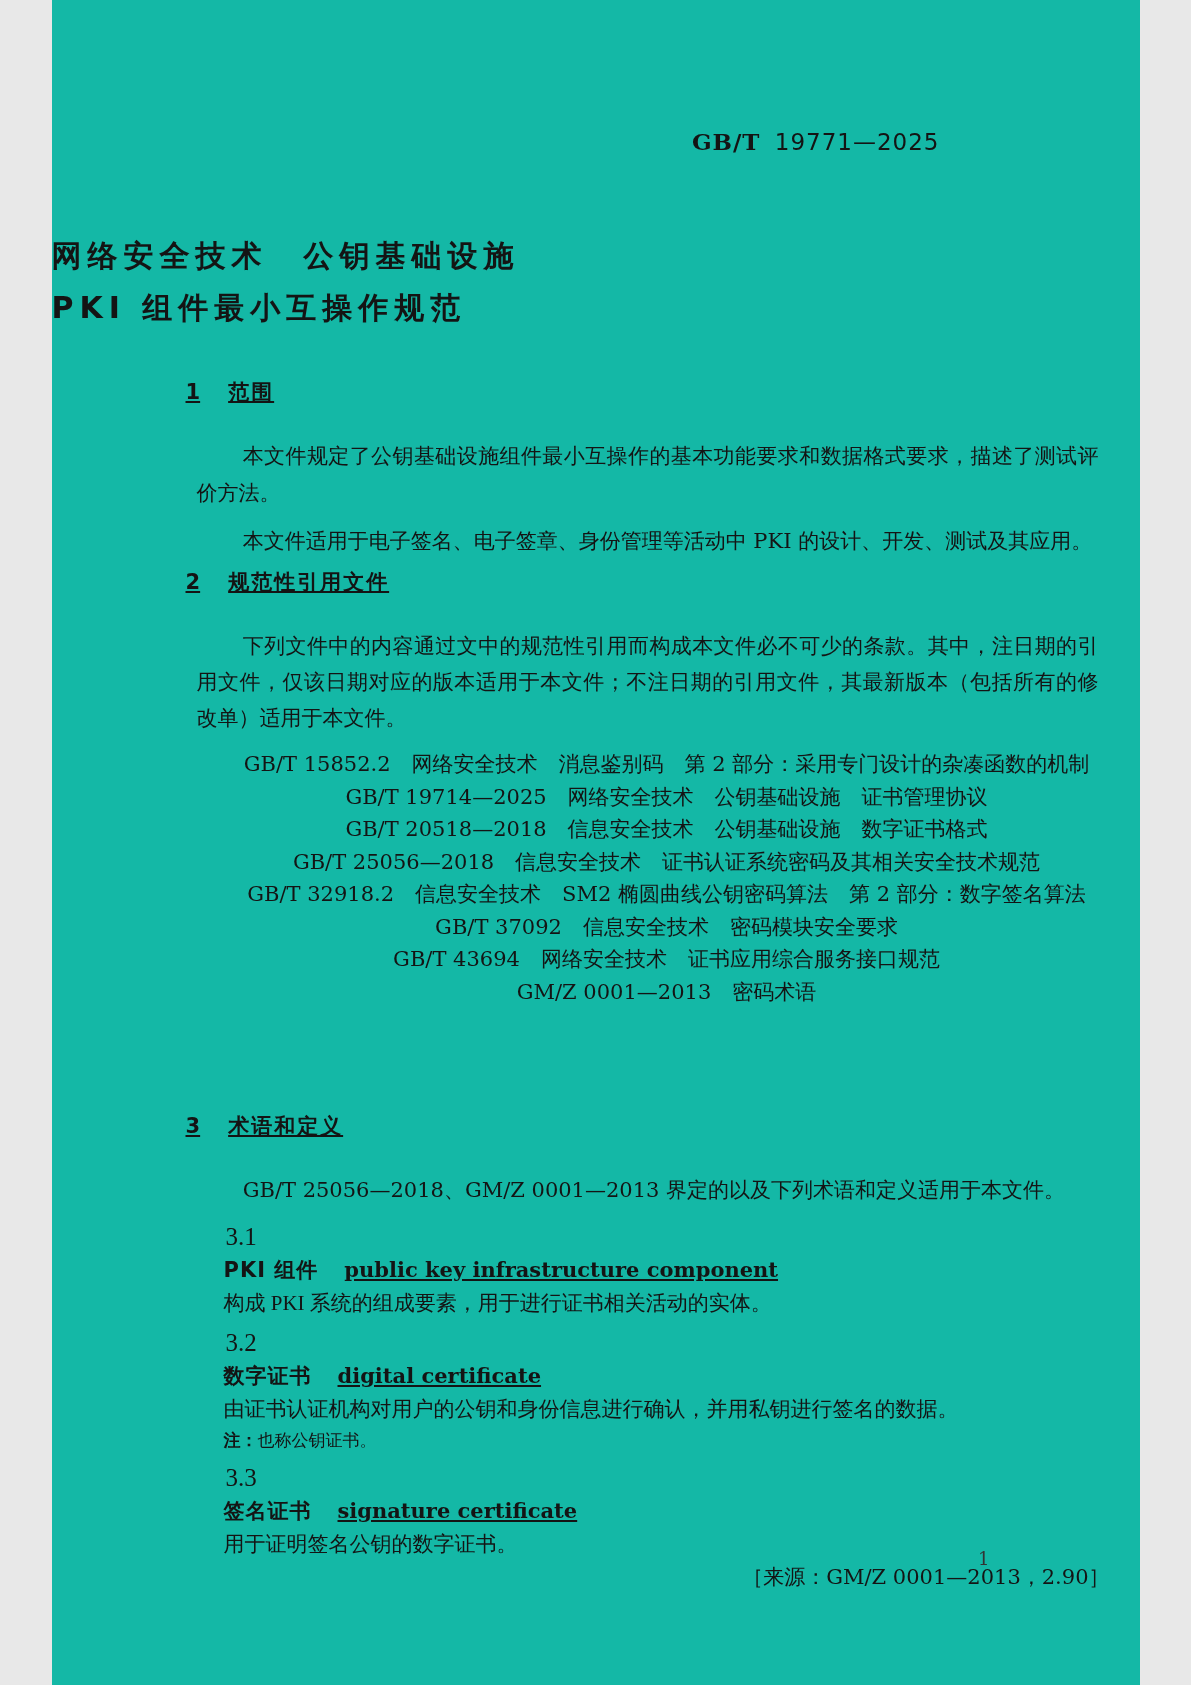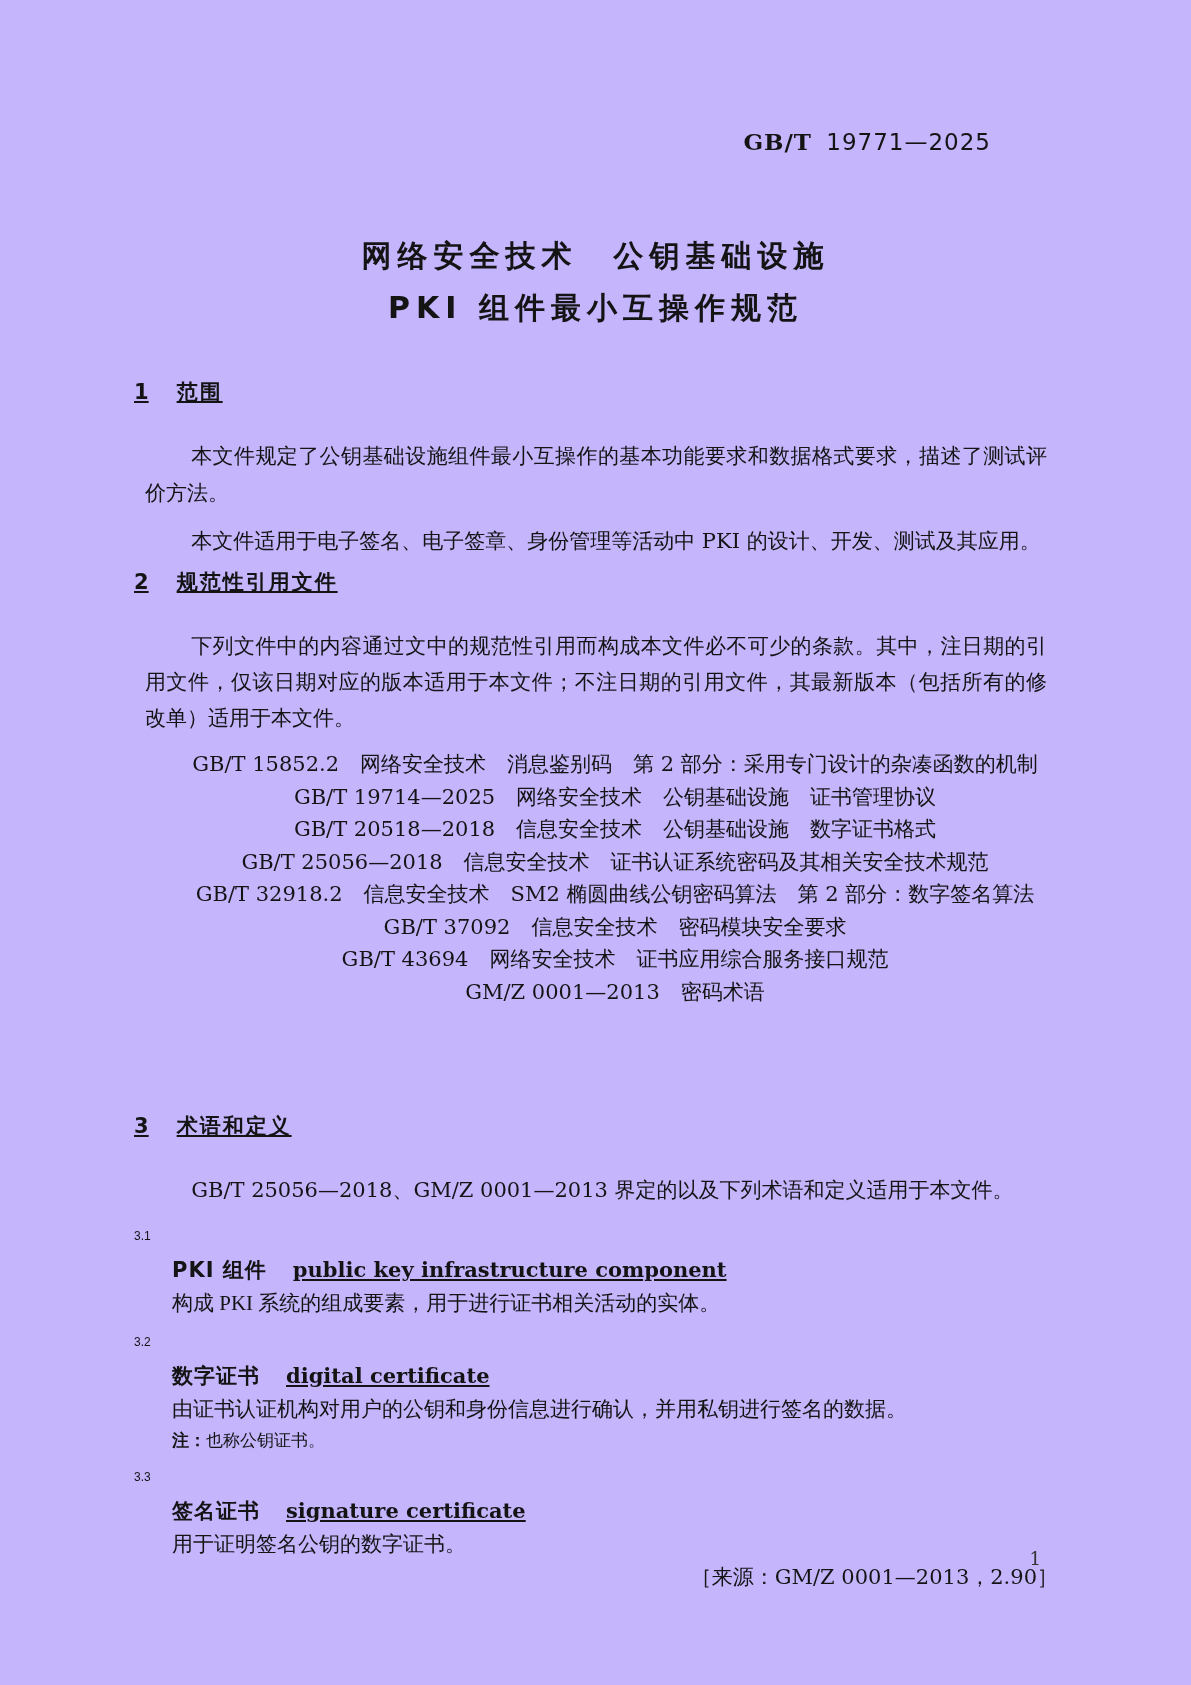--- a/index.html
+++ b/index.html
@@ -1,21 +1,21 @@
 <!DOCTYPE html>
 <html><head>
 <meta charset="utf-8">
 <style>
   html, body { margin: 0; padding: 0; background: #e8e8e8; }
   .page {
     position: relative;
-    width: 1191px;
+    width: 1088px;
     height: 1685px;
     margin: 0 auto;
-    background: #c4b5fd;
+    background: #14b8a6;
     color: #141414;
     font-family: "DejaVu Serif", "Liberation Serif", serif;
     overflow: hidden;
   }
 
   
   .header-code {
     position: absolute;
     top: 128px;
     right: 200px;
@@ -32,21 +32,20 @@
     font-weight: 500;
     margin-left: 6px;
   }
 
   
   .doc-title {
     position: absolute;
     top: 230px;
     left: 0;
     width: 100%;
-    text-align: center;
     font-family: "DejaVu Sans", "Liberation Sans", sans-serif;
     font-weight: bold;
     font-size: 30px;
     line-height: 52px;
     letter-spacing: 6px;
   }
 
   
   .section {
     position: absolute;
@@ -84,23 +83,24 @@
     text-align: center;
   }
   .ref-list li {
     line-height: 32.5px;
     white-space: nowrap;
   }
 
   
   .term-entry { margin-top: 6px; }
   .term-number {
-    font-family: Liberation Sans, sans-serif;
-    font-size: 12px;
-    line-height: 33px;
+    font-family: Liberation Serif, serif;
+    font-size: 25px;
+    line-height: 33px;
+    margin-left: 40px;
   }
   .term-line {
     padding-left: 38px;
     line-height: 33px;
   }
   .term-zh {
     font-family: "DejaVu Sans", "Liberation Sans", sans-serif;
     font-weight: bold;
     letter-spacing: 1px;
   }

